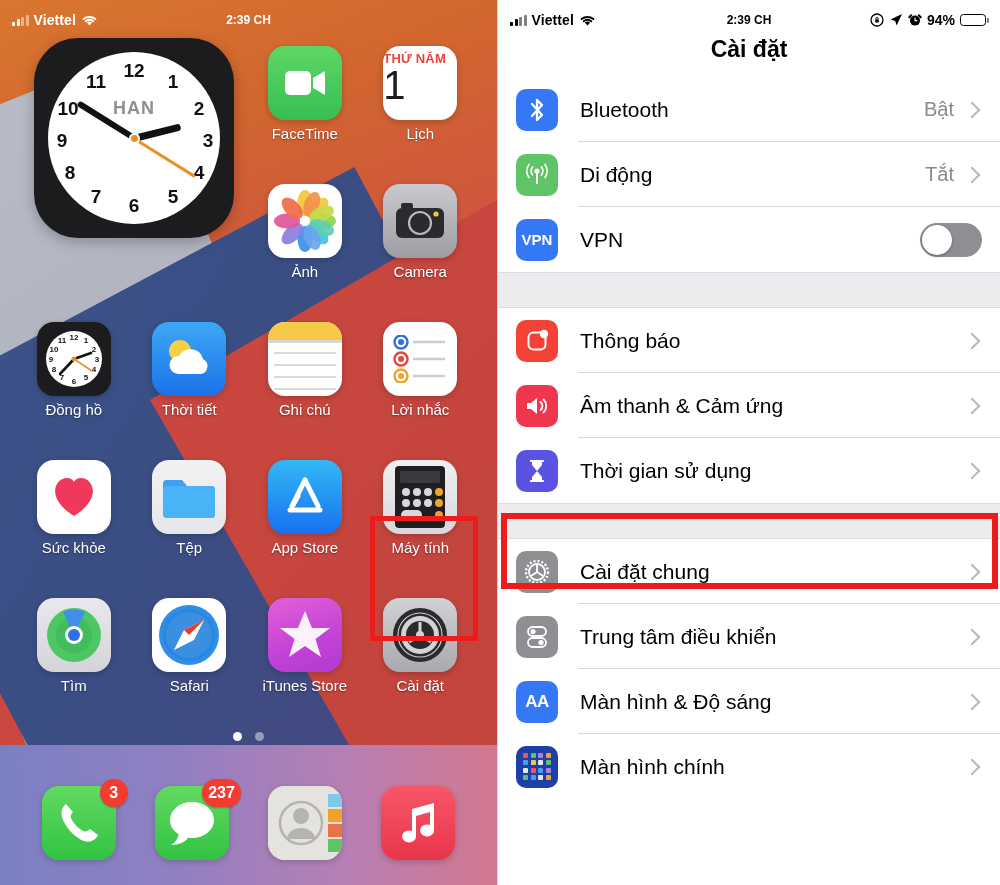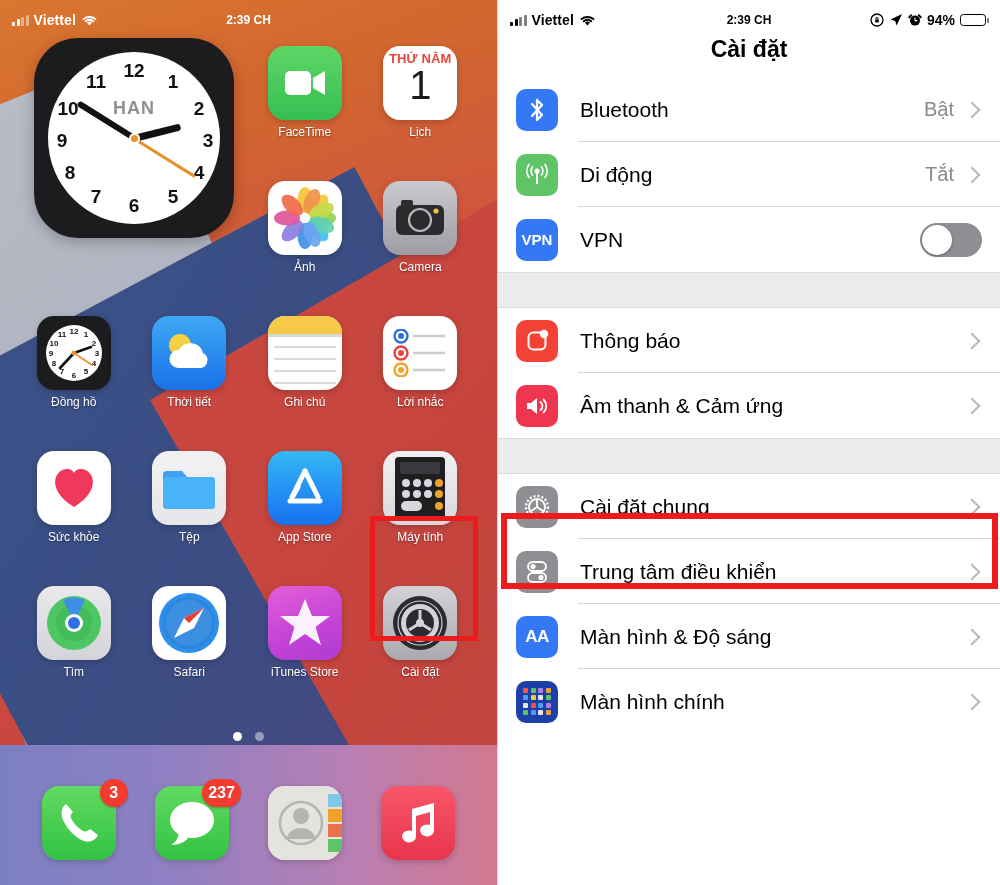--- a/index.html
+++ b/index.html
@@ -92,28 +92,28 @@
   .hand.hour { width: 52px; height: 7px; background: #111; margin-top: -3.5px; margin-left: -4px; }
   .hand.minute { width: 70px; height: 6px; background: #111; margin-top: -3px; margin-left: -4px; }
   .hand.second { width: 76px; height: 3px; background: #e8912a; margin-top: -1.5px; margin-left: -4px; }
   .pivot { position: absolute; left: 50%; top: 50%; width: 11px; height: 11px;
            margin: -5.5px 0 0 -5.5px; background: #e8912a; border-radius: 50%; border: 2px solid #fff; }
 
   
   .grid { position: relative; z-index: 5; padding: 0 16px; }
   .row { display: flex; }
   .cell { width: 115.5px; display: flex; flex-direction: column; align-items: center; }
-  .cell .label { margin-top: 5px; font-size: 12px; color: #fff; text-shadow: 0 1px 2px rgba(0,0,0,.45);
+  .cell .label { margin-top: 5px; font-size: 15px; color: #fff; text-shadow: 0 1px 2px rgba(0,0,0,.45);
                  white-space: nowrap; }
   .appicon { width: 74px; height: 74px; border-radius: 17px; position: relative; overflow: hidden;
              box-shadow: 0 2px 6px rgba(0,0,0,.2); }
 
   
   .ic-facetime { background: linear-gradient(180deg,#5ed666 0%,#36bf52 100%); }
-  .ic-cal { background: #fff; display: flex; flex-direction: column; align-items: center; }
+  .ic-cal { background: #fff; display: flex; flex-direction: column; }
   .ic-cal .dow { font-size: 13px; font-weight: bold; color: #e8453c; margin-top: 5px; letter-spacing: .2px; }
   .ic-cal .dnum { font-size: 40px; font-weight: 300; color: #1c1c1e; line-height: 42px; margin-top: -2px; }
   .ic-photos { background: #fff; }
   .ic-camera { background: linear-gradient(180deg,#c9c9ce 0%,#9d9da3 100%); }
   .ic-clockapp { background: #1c1c1e; display: flex; align-items: center; justify-content: center; }
   .ic-weather { background: linear-gradient(180deg,#3ea8f5 0%,#1a72e8 100%); }
   .ic-notes { background: #fff; }
   .ic-reminders { background: #fff; padding: 13px 10px; }
   .ic-health { background: #fff; display: flex; align-items: center; justify-content: center; }
   .ic-files { background: linear-gradient(180deg,#f2f2f4 0%,#e6e6ea 100%);
@@ -640,20 +640,32 @@
           <svg width="26" height="22" viewBox="0 0 26 22">
             <path d="M3 8 H7 L13 3 V19 L7 14 H3 Z" fill="#fff"></path>
             <path d="M16.5 7 a5 5 0 0 1 0 8" stroke="#fff" stroke-width="1.8" fill="none" stroke-linecap="round"></path>
             <path d="M19.5 4.5 a9 9 0 0 1 0 13" stroke="#fff" stroke-width="1.8" fill="none" stroke-linecap="round"></path>
           </svg>
         </div>
         <div class="rlabel">Âm thanh &amp; Cảm ứng</div>
         <div class="chev"></div>
         <div class="divider"></div>
       </div>
+      <div class="row-item">
+        <div class="sicon sc-screen">
+          <svg width="20" height="24" viewBox="0 0 20 24">
+            <path d="M4 2 H16 M4 22 H16" stroke="#fff" stroke-width="2.2" stroke-linecap="round"></path>
+            <path d="M5 3 V6 L10 12 L15 6 V3 Z" fill="#fff"></path>
+            <path d="M5 21 V18 L10 12 L15 18 V21 Z" fill="#fff"></path>
+          </svg>
+        </div>
+        <div class="rlabel">Thời gian sử dụng</div>
+        <div class="chev"></div>
+
+      </div>
     </div>
 
     <div class="sep"></div>
 
     <div class="group">
       <div class="row-item">
         <div class="sicon sc-general">
           <svg width="26" height="26" viewBox="0 0 26 26">
             <circle cx="13" cy="13" r="11" fill="none" stroke="#fff" stroke-width="2.4" stroke-dasharray="2 2"></circle>
             <circle cx="13" cy="13" r="8" fill="none" stroke="#fff" stroke-width="1.8"></circle>

